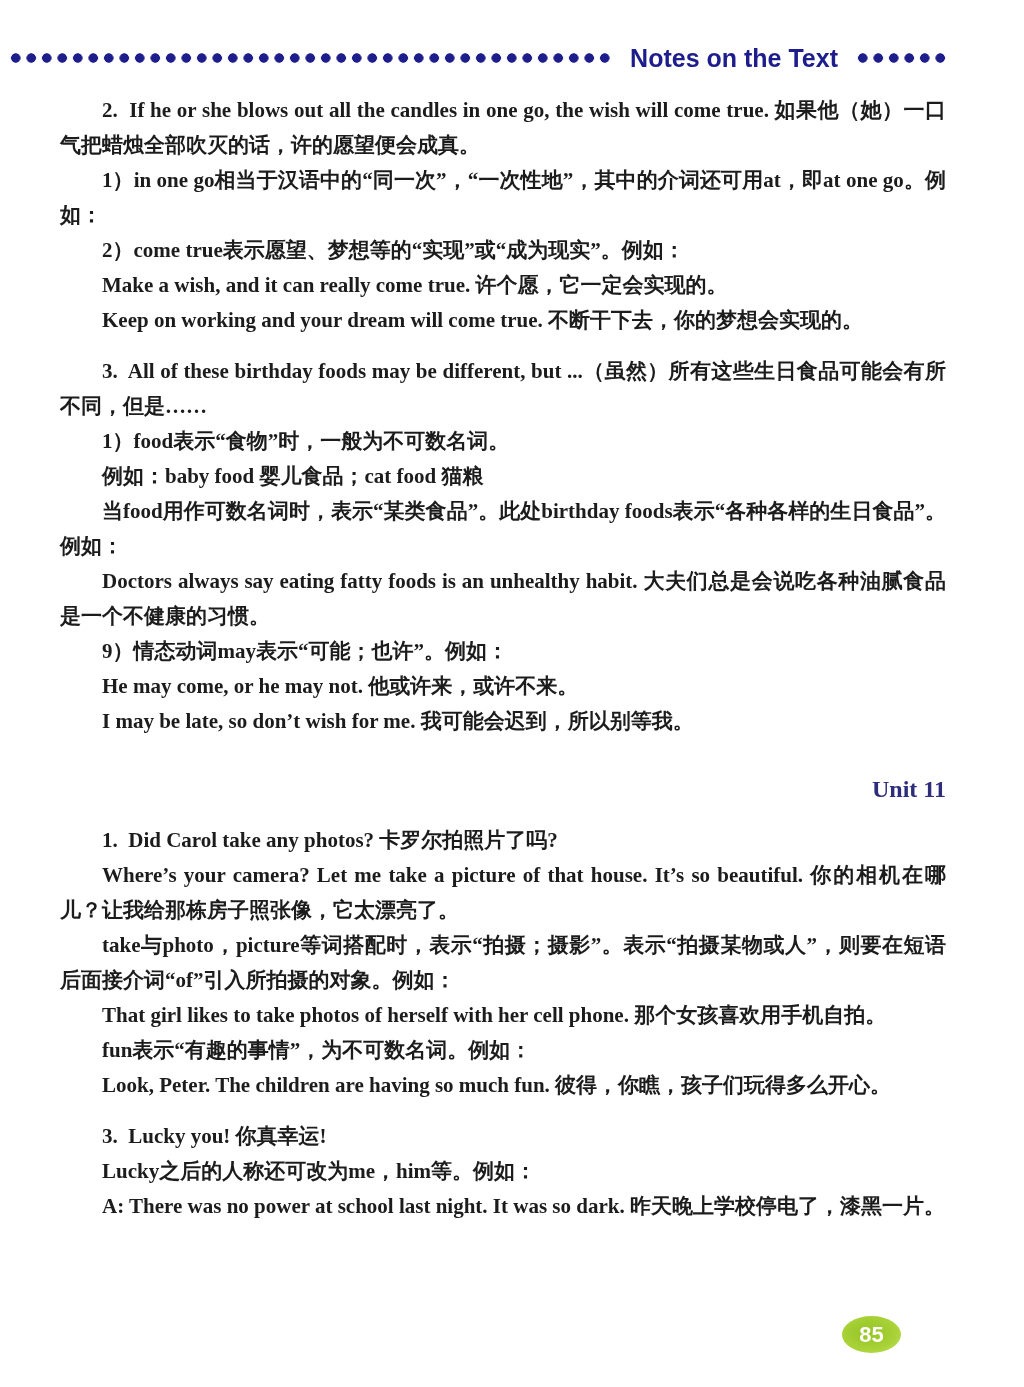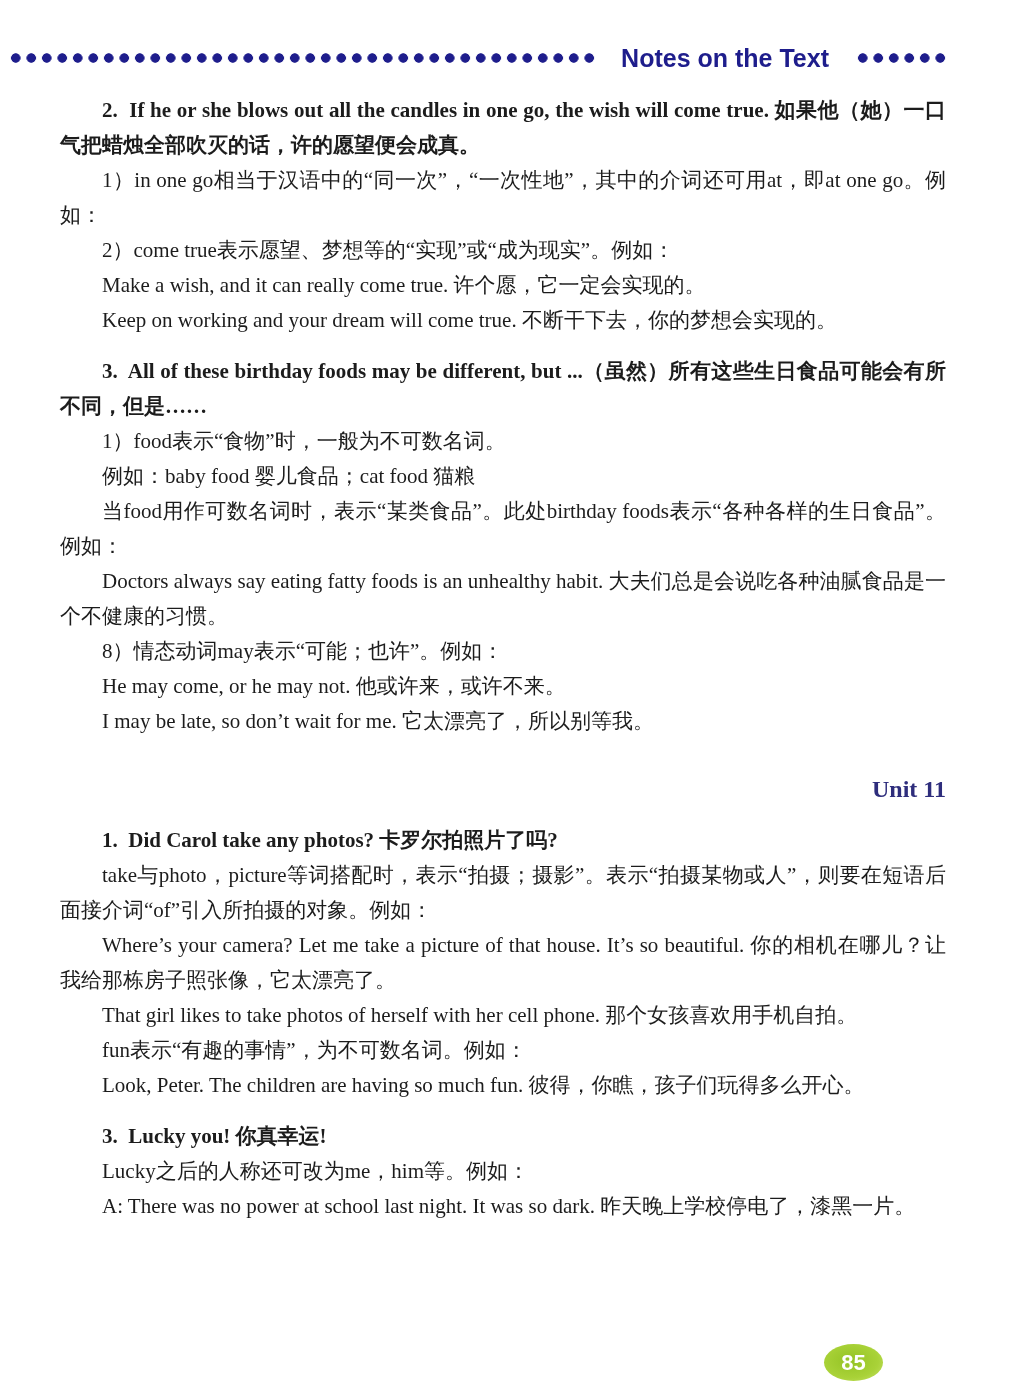--- a/index.html
+++ b/index.html
@@ -27,59 +27,59 @@
     background-repeat: repeat-x;
     background-position: left center;
   }
   .dots-left { flex: 1 1 auto; }
   .dots-right { flex: 0 0 93px; }
   .header-title {
     font-family: "Liberation Sans", sans-serif;
     font-weight: 700;
     font-size: 25px;
     color: #1e1d8c;
-    margin: 0 26px;
+    margin: 0 17px;
     white-space: nowrap;
   }
 
   
   .content {
     margin: 21px 78px 0 60px;
     text-align: justify;
   }
   .para {
     margin: 0;
     text-indent: 2em;
     font-size: 21px;
     line-height: 35px;
+    font-weight: bold;
   }
   .para.heading { font-weight: 700; margin-top: 16px; }
   .para.unit-heading {
     text-indent: 0;
     font-weight: 700;
     font-size: 24px;
     color: #2e2d7c;
     margin-top: 33px;
     margin-bottom: 1px;
     text-align: right;
   }
 
   
   .page-number-badge {
     position: absolute;
-    left: 824px;
+    left: 842px;
     top: 1316px;
     width: 59px;
     height: 37px;
     border-radius: 50%;
     background: radial-gradient(ellipse at 45% 45%, #94c324 0%, #a9d238 60%, #c8e46c 100%);
     display: flex;
     align-items: center;
     justify-content: center;
-    margin-top: 28px;
   }
   .page-number-badge span {
     font-family: "Liberation Sans", sans-serif;
     font-weight: 700;
     font-size: 22px;
     color: #ffffff;
   }
 </style>
 </head>
 <body>
@@ -94,27 +94,27 @@
     <p class="para heading">2.&nbsp; If he or she blows out all the candles in one go, the wish will come true. 如果他（她）一口气把蜡烛全部吹灭的话，许的愿望便会成真。</p>
     <p class="para ">1）in one go相当于汉语中的“同一次”，“一次性地”，其中的介词还可用at，即at one go。例如：</p>
     <p class="para ">2）come true表示愿望、梦想等的“实现”或“成为现实”。例如：</p>
     <p class="para ">Make a wish, and it can really come true. 许个愿，它一定会实现的。</p>
     <p class="para ">Keep on working and your dream will come true. 不断干下去，你的梦想会实现的。</p>
     <p class="para heading">3.&nbsp; All of these birthday foods may be different, but ...（虽然）所有这些生日食品可能会有所不同，但是……</p>
     <p class="para ">1）food表示“食物”时，一般为不可数名词。</p>
     <p class="para ">例如：baby food 婴儿食品；cat food 猫粮</p>
     <p class="para ">当food用作可数名词时，表示“某类食品”。此处birthday foods表示“各种各样的生日食品”。例如：</p>
     <p class="para ">Doctors always say eating fatty foods is an unhealthy habit. 大夫们总是会说吃各种油腻食品是一个不健康的习惯。</p>
-    <p class="para ">8）情态动词may表示“可能；也许”。例如：</p>
+    <p class="para ">9）情态动词may表示“可能；也许”。例如：</p>
     <p class="para ">He may come, or he may not. 他或许来，或许不来。</p>
-    <p class="para ">I may be late, so don’t wait for me. 它太漂亮了，所以别等我。</p>
+    <p class="para ">I may be late, so don’t wish for me. 我可能会迟到，所以别等我。</p>
     <p class="para unit-heading">Unit 11</p>
     <p class="para heading">1.&nbsp; Did Carol take any photos? 卡罗尔拍照片了吗?</p>
+    <p class="para ">Where’s your camera? Let me take a picture of that house. It’s so beautiful. 你的相机在哪儿？让我给那栋房子照张像，它太漂亮了。</p>
     <p class="para ">take与photo，picture等词搭配时，表示“拍摄；摄影”。表示“拍摄某物或人”，则要在短语后面接介词“of”引入所拍摄的对象。例如：</p>
-    <p class="para ">Where’s your camera? Let me take a picture of that house. It’s so beautiful. 你的相机在哪儿？让我给那栋房子照张像，它太漂亮了。</p>
     <p class="para ">That girl likes to take photos of herself with her cell phone. 那个女孩喜欢用手机自拍。</p>
     <p class="para ">fun表示“有趣的事情”，为不可数名词。例如：</p>
     <p class="para ">Look, Peter. The children are having so much fun. 彼得，你瞧，孩子们玩得多么开心。</p>
     <p class="para heading">3.&nbsp; Lucky you! 你真幸运!</p>
     <p class="para ">Lucky之后的人称还可改为me，him等。例如：</p>
     <p class="para ">A: There was no power at school last night. It was so dark. 昨天晚上学校停电了，漆黑一片。</p>
   </div>
 
 <div class="page-number-badge">
   <span>85</span>

